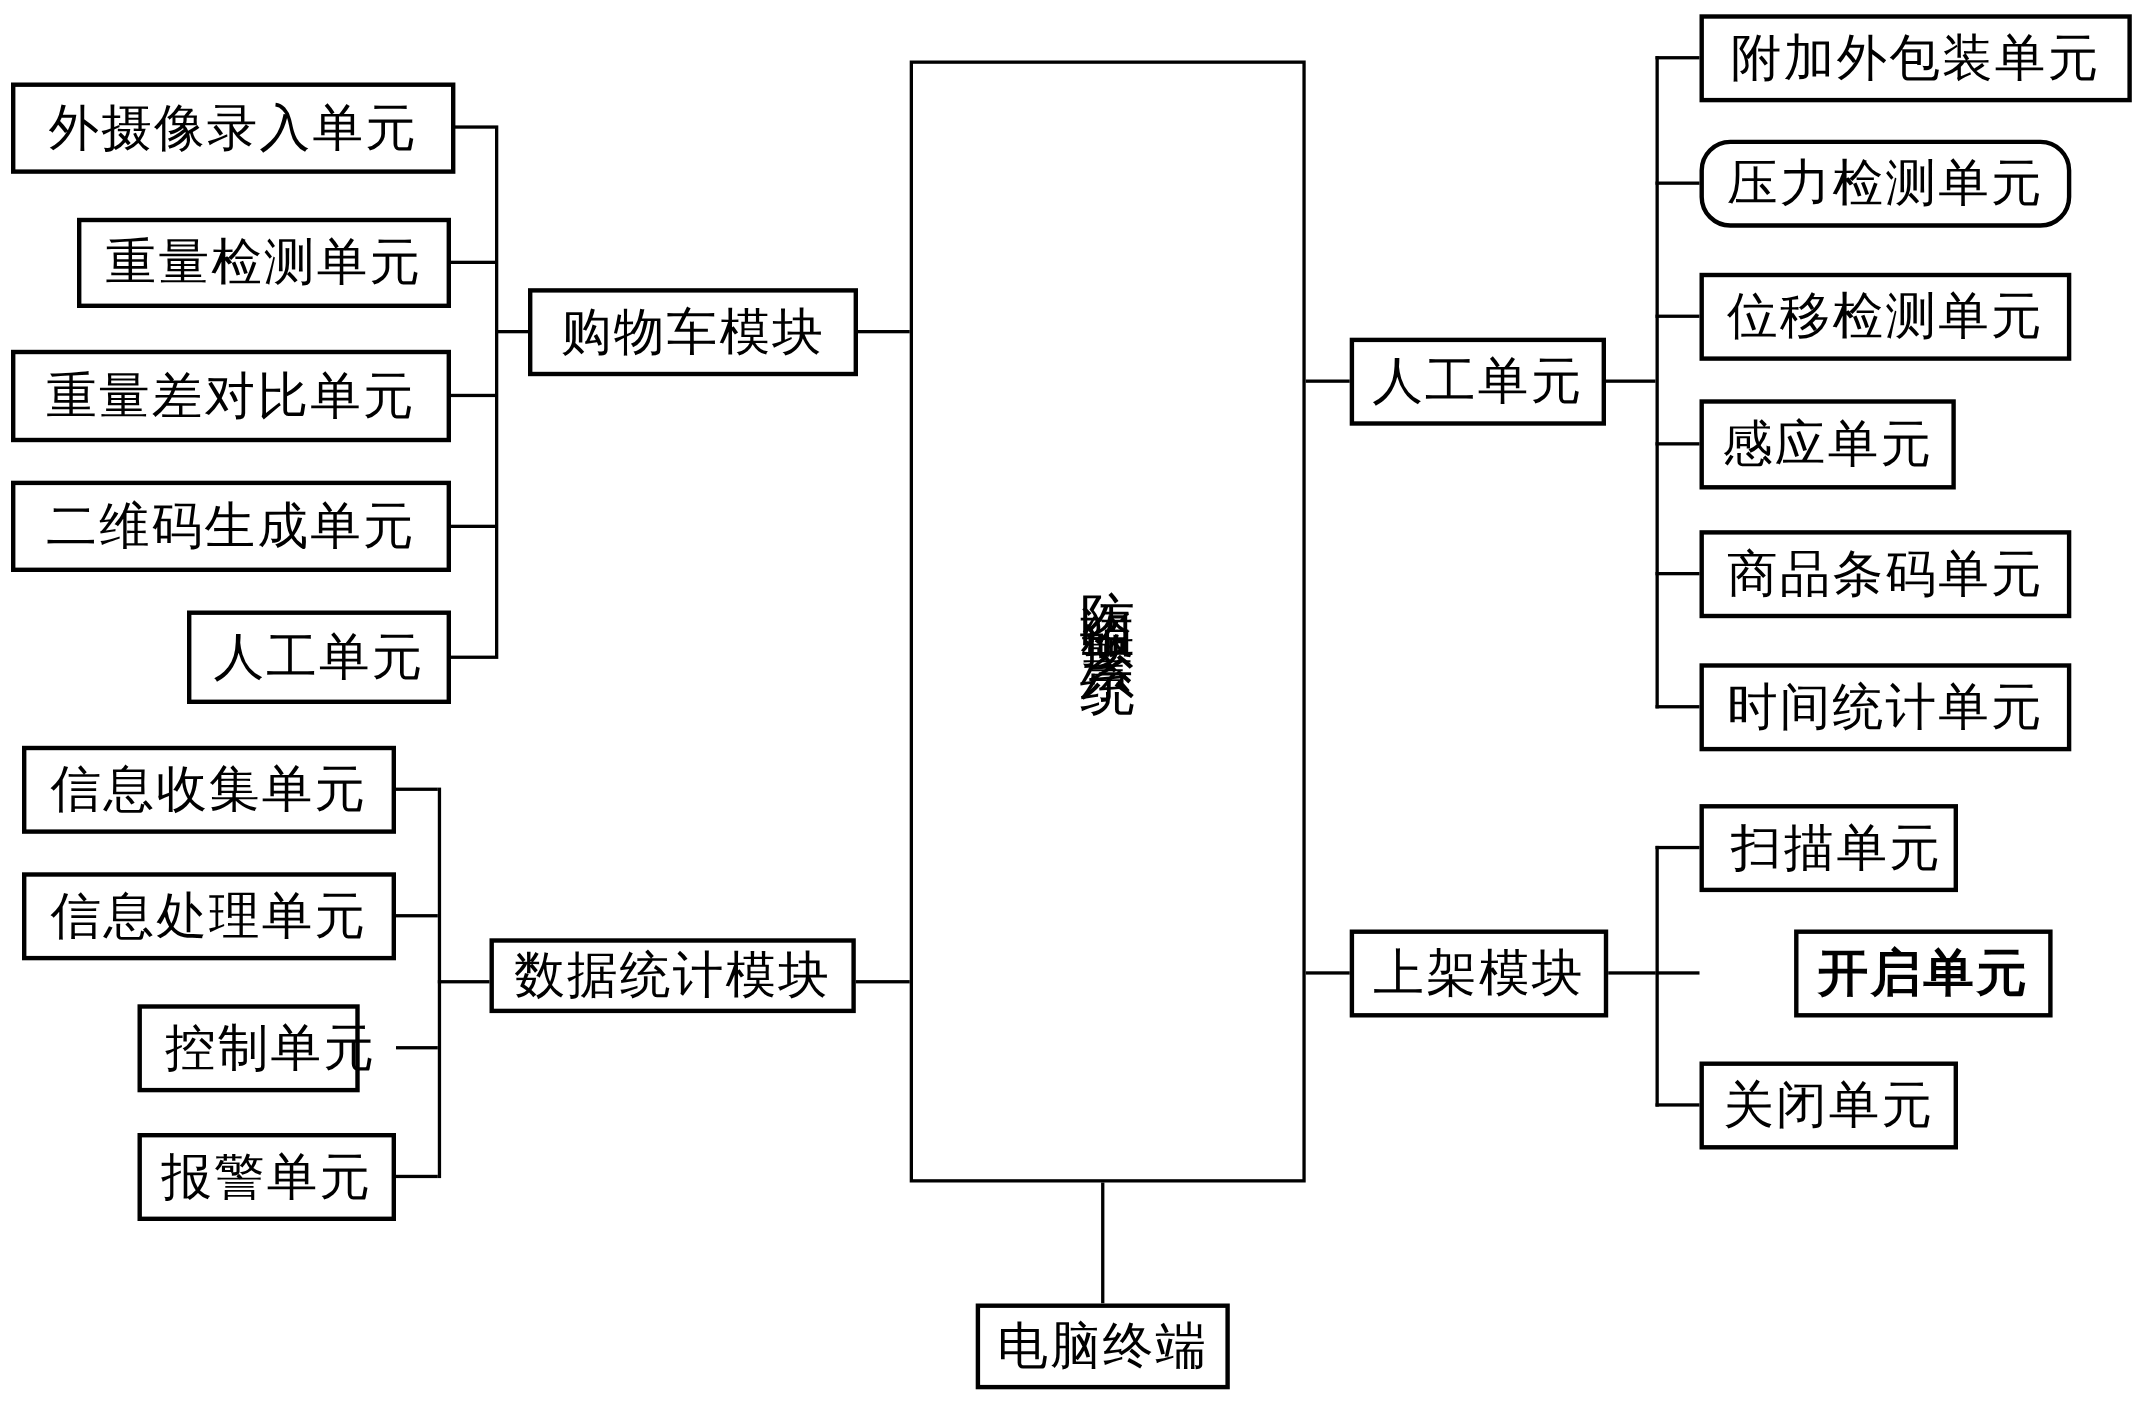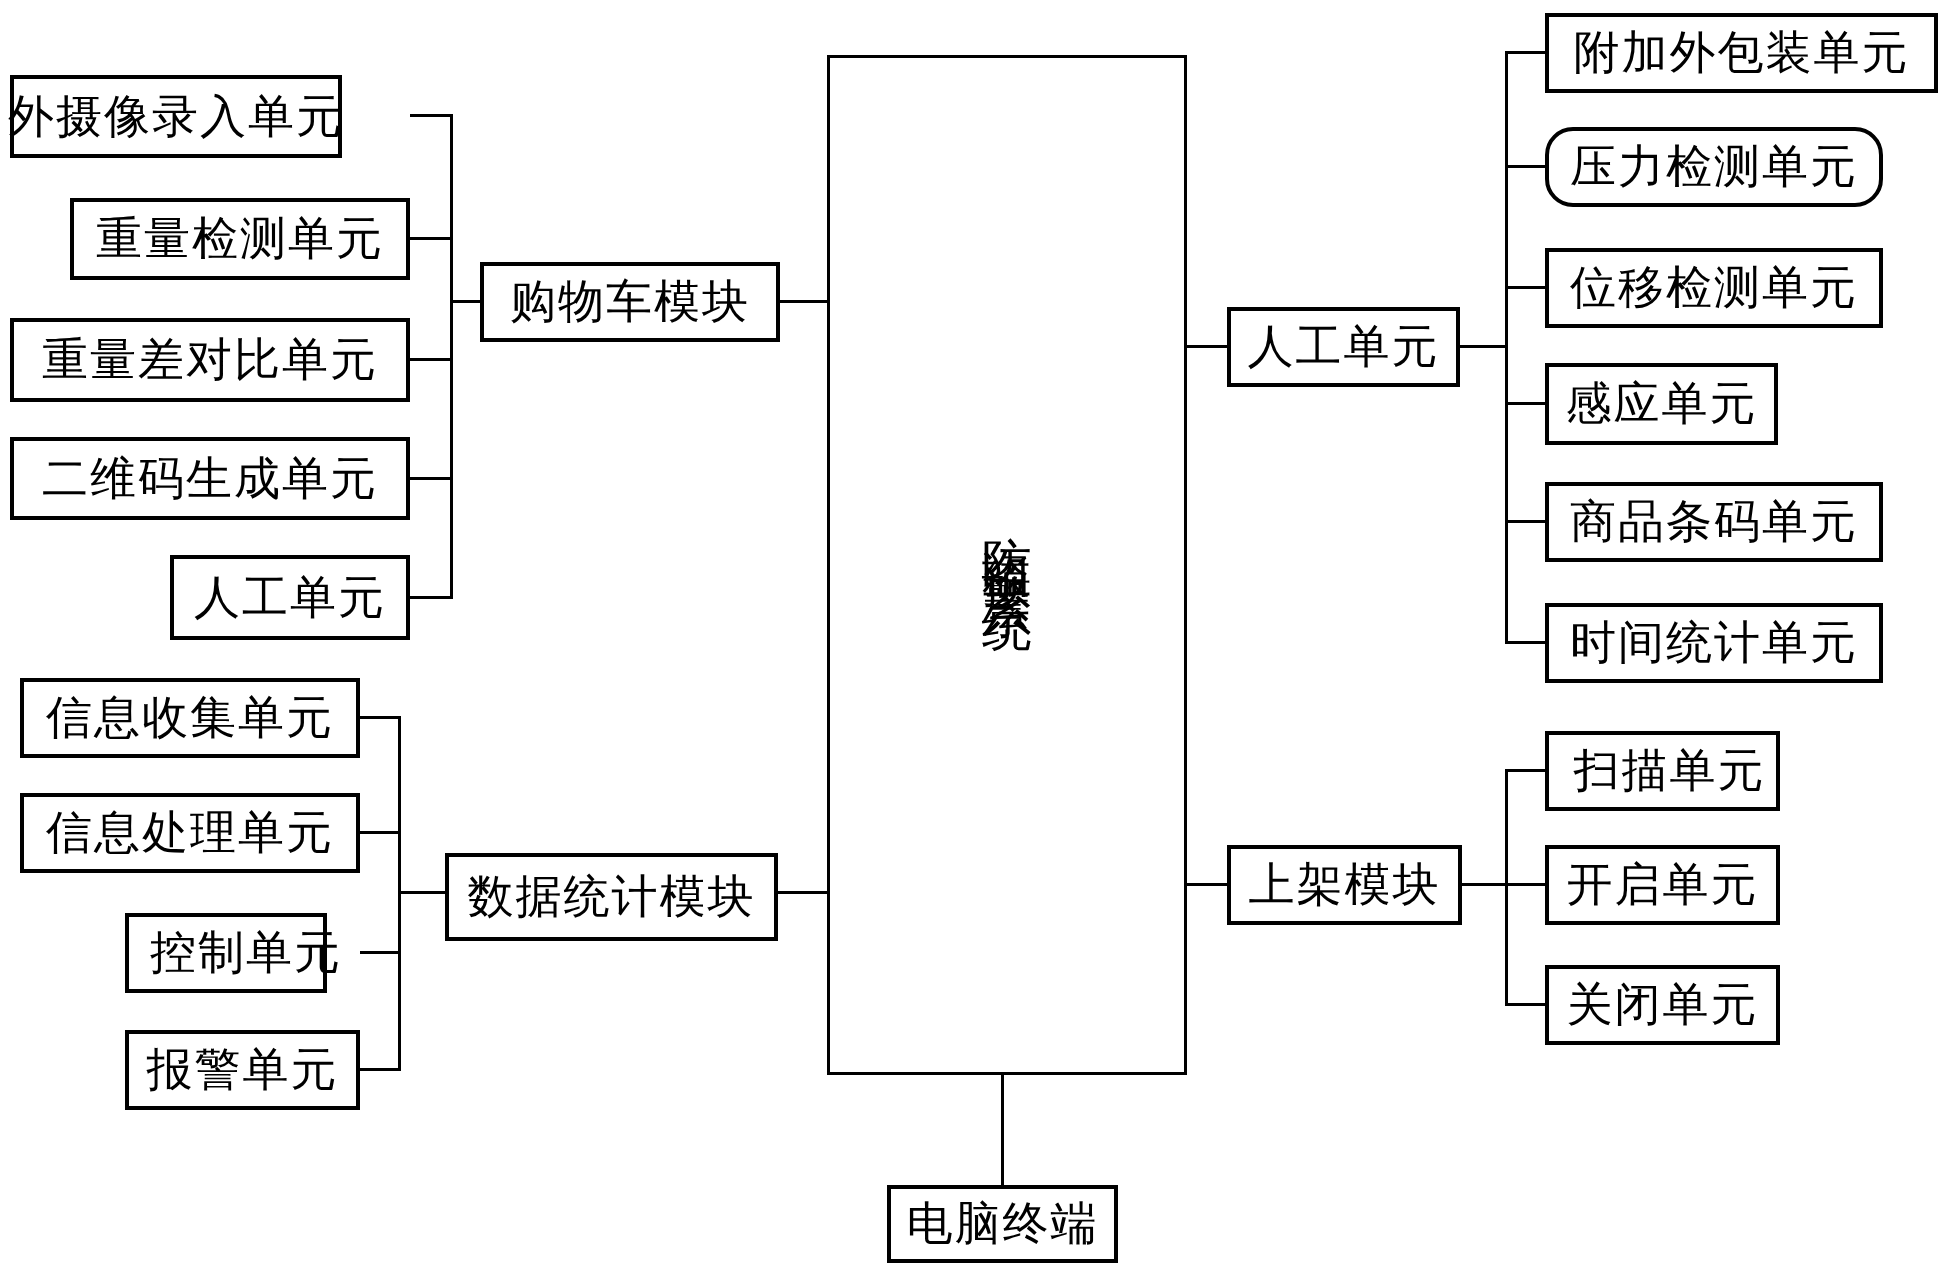--- a/index.html
+++ b/index.html
@@ -45,21 +45,21 @@
 </style>
 </head>
 <body>
 
 <div id="canvas">
 
   <div class="center-box" style="left:827px;top:55px;width:360px;height:1020px;">
     <div class="vtext">防盗预警系统</div>
   </div>
 
-  <div class="node" style="left:10px;top:75px;width:332px;height:83px;">外摄像录入单元</div>
+  <div class="node" style="left:10px;top:75px;width:404px;height:83px;">外摄像录入单元</div>
   <div class="node" style="left:70px;top:198px;width:340px;height:82px;">重量检测单元</div>
   <div class="node" style="left:10px;top:318px;width:400px;height:84px;">重量差对比单元</div>
   <div class="node" style="left:10px;top:437px;width:400px;height:83px;">二维码生成单元</div>
   <div class="node" style="left:170px;top:555px;width:240px;height:85px;">人工单元</div>
 
   <div class="node" style="left:480px;top:262px;width:300px;height:80px;">购物车模块</div>
 
   <div class="hline" style="left:410px;top:114px;width:40px;height:3px;"></div>
   <div class="hline" style="left:410px;top:237px;width:40px;height:3px;"></div>
   <div class="hline" style="left:410px;top:358px;width:40px;height:3px;"></div>
@@ -67,21 +67,21 @@
   <div class="hline" style="left:410px;top:596px;width:40px;height:3px;"></div>
   <div class="vline" style="left:450px;top:114px;width:3px;height:485px;"></div>
   <div class="hline" style="left:450px;top:300px;width:30px;height:3px;"></div>
   <div class="hline" style="left:780px;top:300px;width:47px;height:3px;"></div>
 
   <div class="node" style="left:20px;top:678px;width:340px;height:80px;">信息收集单元</div>
   <div class="node" style="left:20px;top:793px;width:340px;height:80px;">信息处理单元</div>
   <div class="node" style="left:125px;top:913px;width:202px;height:80px;padding-left:40px;">控制单元</div>
   <div class="node" style="left:125px;top:1030px;width:235px;height:80px;">报警单元</div>
 
-  <div class="node" style="left:445px;top:853px;width:333px;height:88px;">数据统计模块</div>
+  <div class="node" style="left:445px;top:853px;width:333px;height:68px;">数据统计模块</div>
 
   <div class="hline" style="left:360px;top:716px;width:38px;height:3px;"></div>
   <div class="hline" style="left:360px;top:831px;width:38px;height:3px;"></div>
   <div class="hline" style="left:360px;top:951px;width:38px;height:3px;"></div>
   <div class="hline" style="left:360px;top:1068px;width:38px;height:3px;"></div>
   <div class="vline" style="left:398px;top:716px;width:3px;height:355px;"></div>
   <div class="hline" style="left:398px;top:891px;width:47px;height:3px;"></div>
   <div class="hline" style="left:778px;top:891px;width:49px;height:3px;"></div>
 
   <div class="node" style="left:1545px;top:13px;width:393px;height:80px;">附加外包装单元</div>
@@ -97,21 +97,21 @@
   <div class="hline" style="left:1505px;top:165px;width:40px;height:3px;"></div>
   <div class="hline" style="left:1505px;top:286px;width:40px;height:3px;"></div>
   <div class="hline" style="left:1505px;top:402px;width:40px;height:3px;"></div>
   <div class="hline" style="left:1505px;top:520px;width:40px;height:3px;"></div>
   <div class="hline" style="left:1505px;top:641px;width:40px;height:3px;"></div>
   <div class="vline" style="left:1505px;top:51px;width:3px;height:593px;"></div>
   <div class="hline" style="left:1187px;top:345px;width:40px;height:3px;"></div>
   <div class="hline" style="left:1460px;top:345px;width:45px;height:3px;"></div>
 
   <div class="node" style="left:1545px;top:731px;width:235px;height:80px;padding-left:14px;">扫描单元</div>
-  <div class="node" style="left:1545px;top:845px;width:235px;height:80px;">开启单元</div>
+  <div class="node" style="left:1631px;top:845px;width:235px;height:80px;font-weight:bold;">开启单元</div>
   <div class="node" style="left:1545px;top:965px;width:235px;height:80px;">关闭单元</div>
 
   <div class="node" style="left:1227px;top:845px;width:235px;height:80px;">上架模块</div>
 
   <div class="hline" style="left:1505px;top:769px;width:40px;height:3px;"></div>
   <div class="hline" style="left:1505px;top:883px;width:40px;height:3px;"></div>
   <div class="hline" style="left:1505px;top:1003px;width:40px;height:3px;"></div>
   <div class="vline" style="left:1505px;top:769px;width:3px;height:237px;"></div>
   <div class="hline" style="left:1187px;top:883px;width:40px;height:3px;"></div>
   <div class="hline" style="left:1462px;top:883px;width:43px;height:3px;"></div>

